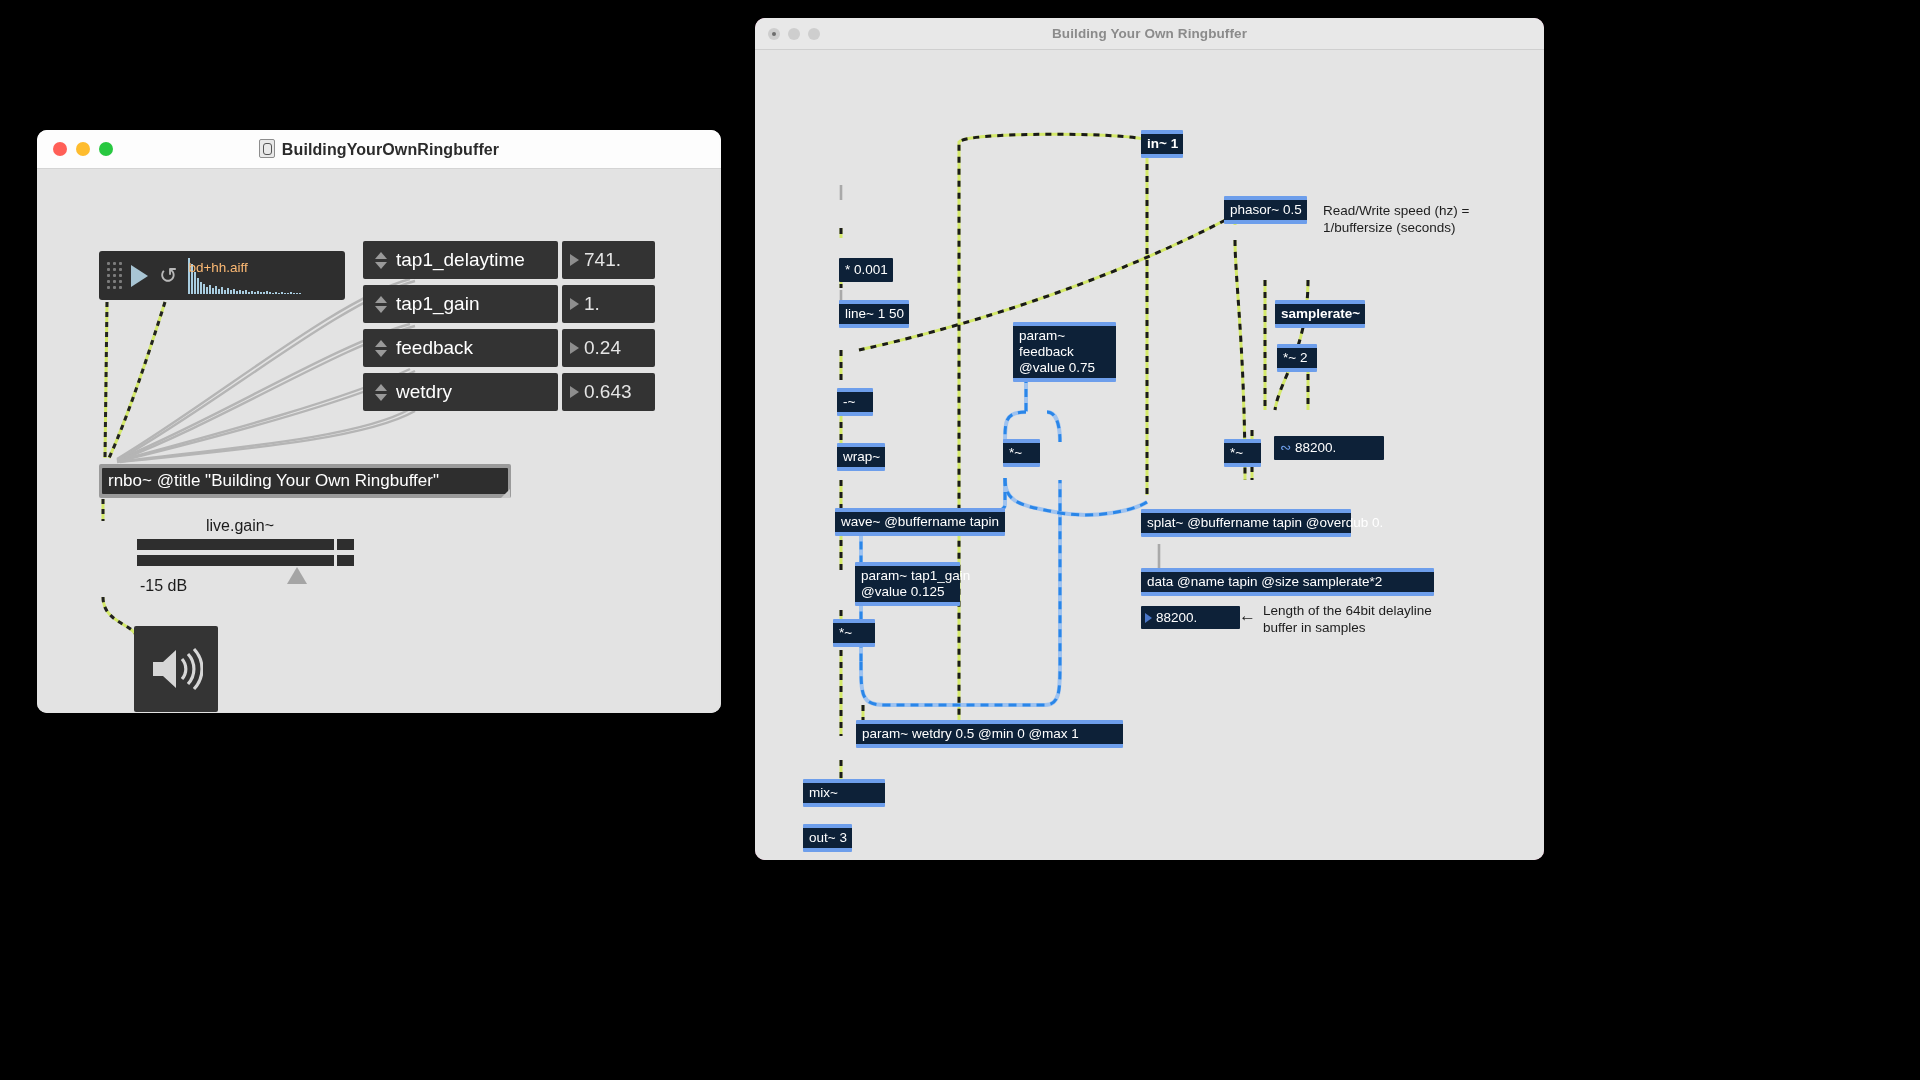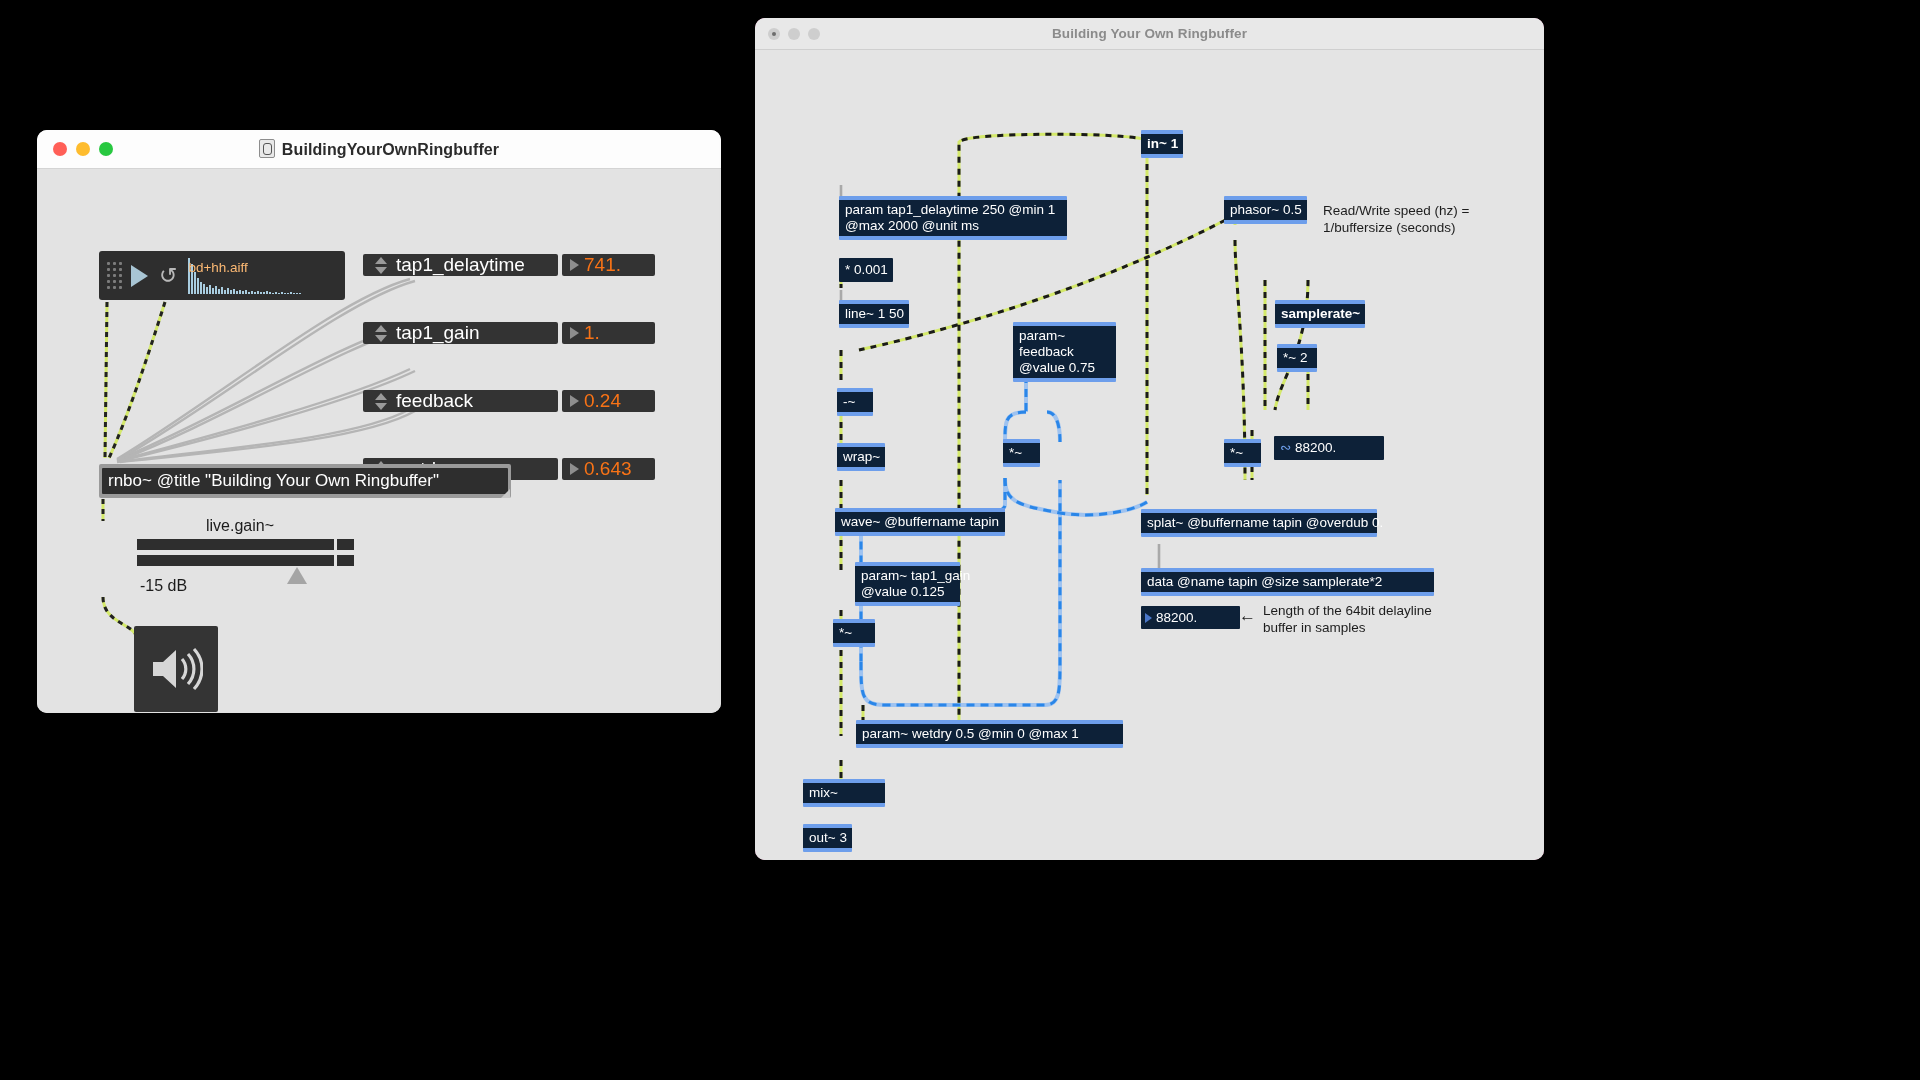--- a/index.html
+++ b/index.html
@@ -32,30 +32,30 @@
   .grip i{width:3px;height:3px;background:#7c7c7c;display:block;border-radius:1px;}
   .playtri{width:0;height:0;border-left:17px solid #a8c5d4;border-top:11px solid transparent;
            border-bottom:11px solid transparent;margin-left:7px;}
   .loopic{color:#b9b9b9;font-size:22px;margin-left:11px;line-height:1;}
   .wavebox{position:relative;flex:1;height:100%;margin-left:9px;}
   .wavebox .fname{position:absolute;left:2px;top:9px;color:#fdba74;font-size:13.5px;font-weight:normal;z-index:3;}
   .wavebox svg{position:absolute;left:0;bottom:4px;}
 
   
   .ptable{position:absolute;left:326px;top:72px;width:292px;}
-  .prow{display:flex;height:48px;margin-bottom:20px;align-items:center;}
+  .prow{display:flex;height:38px;margin-bottom:6px;}
   .pname{flex:1;background:#333;display:flex;align-items:center;border-radius:2px;}
   .spin{width:17px;margin:0 7px 0 9px;display:flex;flex-direction:column;align-items:center;gap:3px;}
   .spin .up{width:0;height:0;border-left:6px solid transparent;border-right:6px solid transparent;border-bottom:7px solid #9a9a9a;}
   .spin .dn{width:0;height:0;border-left:6px solid transparent;border-right:6px solid transparent;border-top:7px solid #9a9a9a;}
   .pname span{color:#fff;font-size:19px;}
   .pval{width:93px;background:#333;margin-left:4px;display:flex;align-items:center;border-radius:2px;}
   .pval .tri{width:0;height:0;border-left:9px solid #8e8e8e;border-top:6px solid transparent;
              border-bottom:6px solid transparent;margin:0 5px 0 8px;}
-  .pval span{color:#f97316;font-size:19px;}
+  .pval span{color:#e5e5e5;font-size:19px;}
 
   
   .rnbo{position:absolute;left:62px;top:295px;width:412px;height:34px;background:#9a9a9a;border-radius:2px;
         display:flex;align-items:center;padding:0 0 0 0;}
   .rnbo .inner{position:absolute;left:3px;right:3px;top:4px;bottom:4px;background:#2e2e2e;border-radius:1px;
         display:flex;align-items:center;}
   .rnbo .inner span{color:#fff;font-size:17px;margin-left:6px;white-space:nowrap;}
   .rnbo .grow{position:absolute;right:1px;bottom:0;width:0;height:0;border-right:9px solid #c9c9c9;border-top:9px solid transparent;}
 
   .gainlabel{position:absolute;left:169px;top:348px;font-size:16px;color:#1c1c1c;}
@@ -363,22 +363,20 @@
 
         <g fill="none" stroke="#a9a9a9" stroke-width="2.6">
           <path d="M404,494 L404,530"></path>
           <path d="M86,135 L86,150"></path>
           <path d="M86,240 L86,255"></path>
         </g>
       </svg>
 
       <div class="obj sig" style="left:386px;top:80px;font-weight:bold;">in~ 1</div>
 
-      <div class="obj sig" style="left:84px;top:146px;width:228px;">param tap1_delaytime 250 @min 1
-@max 2000 @unit ms</div>
 
       <div class="obj" style="left:84px;top:208px;">* 0.001</div>
 
       <div class="obj sig" style="left:84px;top:250px;">line~ 1 50</div>
 
       <div class="obj sig" style="left:82px;top:338px;width:36px;">-~</div>
 
       <div class="obj sig" style="left:82px;top:393px;">wrap~</div>
 
       <div class="obj sig" style="left:80px;top:458px;width:170px;">wave~ @buffername tapin</div>
@@ -406,21 +404,21 @@
 1/buffersize (seconds)</div>
 
       <div class="obj sig" style="left:520px;top:250px;font-weight:bold;">samplerate~</div>
 
       <div class="obj sig" style="left:522px;top:294px;width:40px;">*~ 2</div>
 
       <div class="obj" style="left:519px;top:386px;width:110px;"><span style="color:#6d9eeb;">∾</span> <span>88200.</span></div>
 
       <div class="obj sig" style="left:469px;top:389px;width:37px;">*~</div>
 
-      <div class="obj sig" style="left:386px;top:459px;width:236px;">splat~ @buffername tapin @overdub 0.</div>
+      <div class="obj sig" style="left:386px;top:459px;width:210px;">splat~ @buffername tapin @overdub 0.</div>
 
       <div class="obj sig" style="left:386px;top:518px;width:293px;">data @name tapin @size samplerate*2</div>
 
       <div class="num" style="left:386px;top:556px;width:89px;">
         <div class="tri"></div>
         <span>88200.</span>
       </div>
 
       <div class="cmt" style="left:484px;top:557px;font-size:17px;">←</div>
       <div class="cmt" style="left:508px;top:552px;">Length of the 64bit delayline

